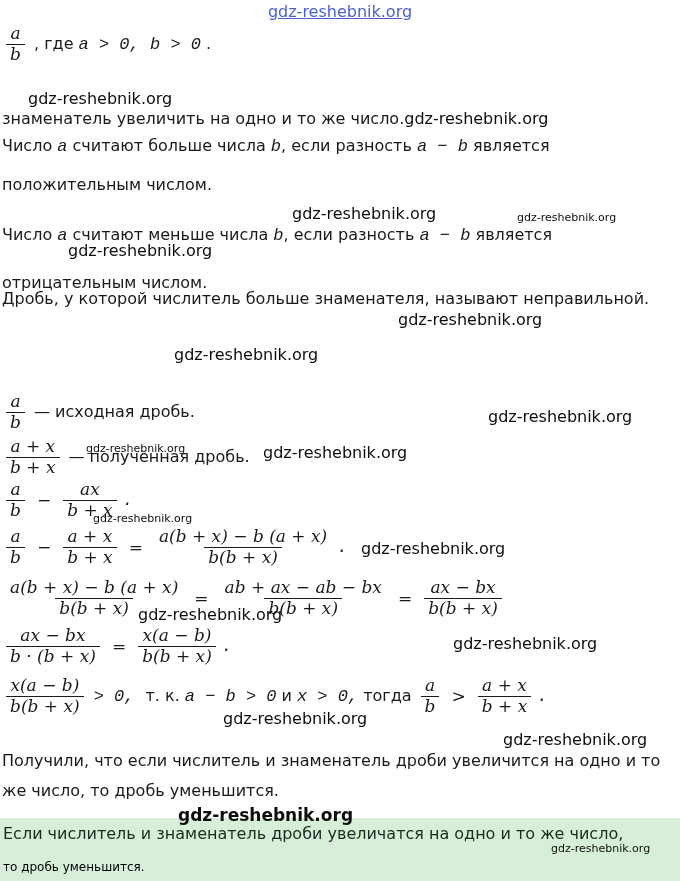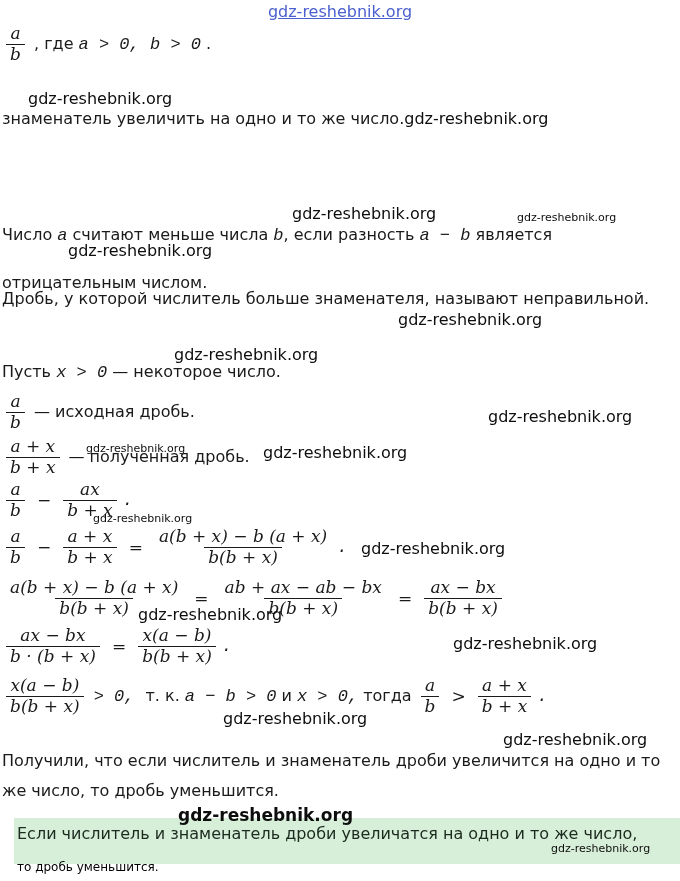--- a/index.html
+++ b/index.html
@@ -30,21 +30,21 @@
   }
   .wm-sm{ font-size:11px; }
   .wm-lg{ font-size:17px; font-weight:bold; }
   .wm-inline{ font-size:16px; color:#0d0d0d; }
   .wm-link{
     position:absolute; top:2px; left:50%; transform:translateX(-50%); z-index:3;
     font-size:16px; color:var(--link_watermark,#4a5fd0);
     text-decoration:underline; cursor:pointer;
   }
   .hl{
-    position:absolute; left:14px; right:0; top:818px; height:46px;
+    position:absolute; left:0; right:0; top:818px; height:63px;
     background:var(--highlight_bg,#d7efd8);
   }
   .hl .l1{ position:absolute; top:6px; left:3px; font-size:16px; color:#1c2a1f; }
   .hl .l2{ position:absolute; top:42px; left:3px; font-size:12px; color:#000000; }
 </style>
 </head>
 <body>
 
 <div class="page">
 
@@ -60,43 +60,44 @@
     <span class="txt">.</span>
   </div>
 
 
   <span class="wm" style="top:89px;left:28px">gdz-reshebnik.org</span>
 
   <div class="abs" style="top:109px">
     <span class="txt">знаменатель увеличить на одно и то же число.</span><span class="wm-inline">gdz-reshebnik.org</span>
   </div>
 
-
+  <div class="abs" style="top:136px">
+    <span class="txt">Число </span><span class="mi">a</span><span class="txt"> считают больше числа </span><span class="mi">b</span><span class="txt">, если разность </span><span class="mi">a − b</span><span class="txt"> является</span>
+  </div>
+
+  <div class="abs txt" style="top:175px">положительным числом.</div>
 
   <span class="wm" style="top:204px;left:292px">gdz-reshebnik.org</span>
   <span class="wm wm-sm" style="top:211px;left:517px">gdz-reshebnik.org</span>
 
   <div class="abs" style="top:225px">
     <span class="txt">Число </span><span class="mi">a</span><span class="txt"> считают меньше числа </span><span class="mi">b</span><span class="txt">, если разность </span><span class="mi">a − b</span><span class="txt"> является</span>
   </div>
 
   <span class="wm" style="top:241px;left:68px">gdz-reshebnik.org</span>
 
   <div class="abs txt" style="top:273px">отрицательным числом.</div>
 
   <div class="abs txt" style="top:289px">Дробь, у которой числитель больше знаменателя, называют неправильной.</div>
 
   <span class="wm" style="top:310px;left:398px">gdz-reshebnik.org</span>
 
 
   <span class="wm" style="top:345px;left:174px">gdz-reshebnik.org</span>
 
-  <div class="abs" style="top:362px">
-    <span class="txt">Пусть </span><span class="mi">x &gt; 0</span><span class="txt"> — некоторое число.</span>
-  </div>
 
   <div class="abs mathline" style="top:392px">
     <span class="frac">
         <span class="num">a</span>
         <span class="den">b</span>
       </span>
     <span class="txt">— исходная дробь.</span>
   </div>
 
   <span class="wm" style="top:407px;left:488px">gdz-reshebnik.org</span>

